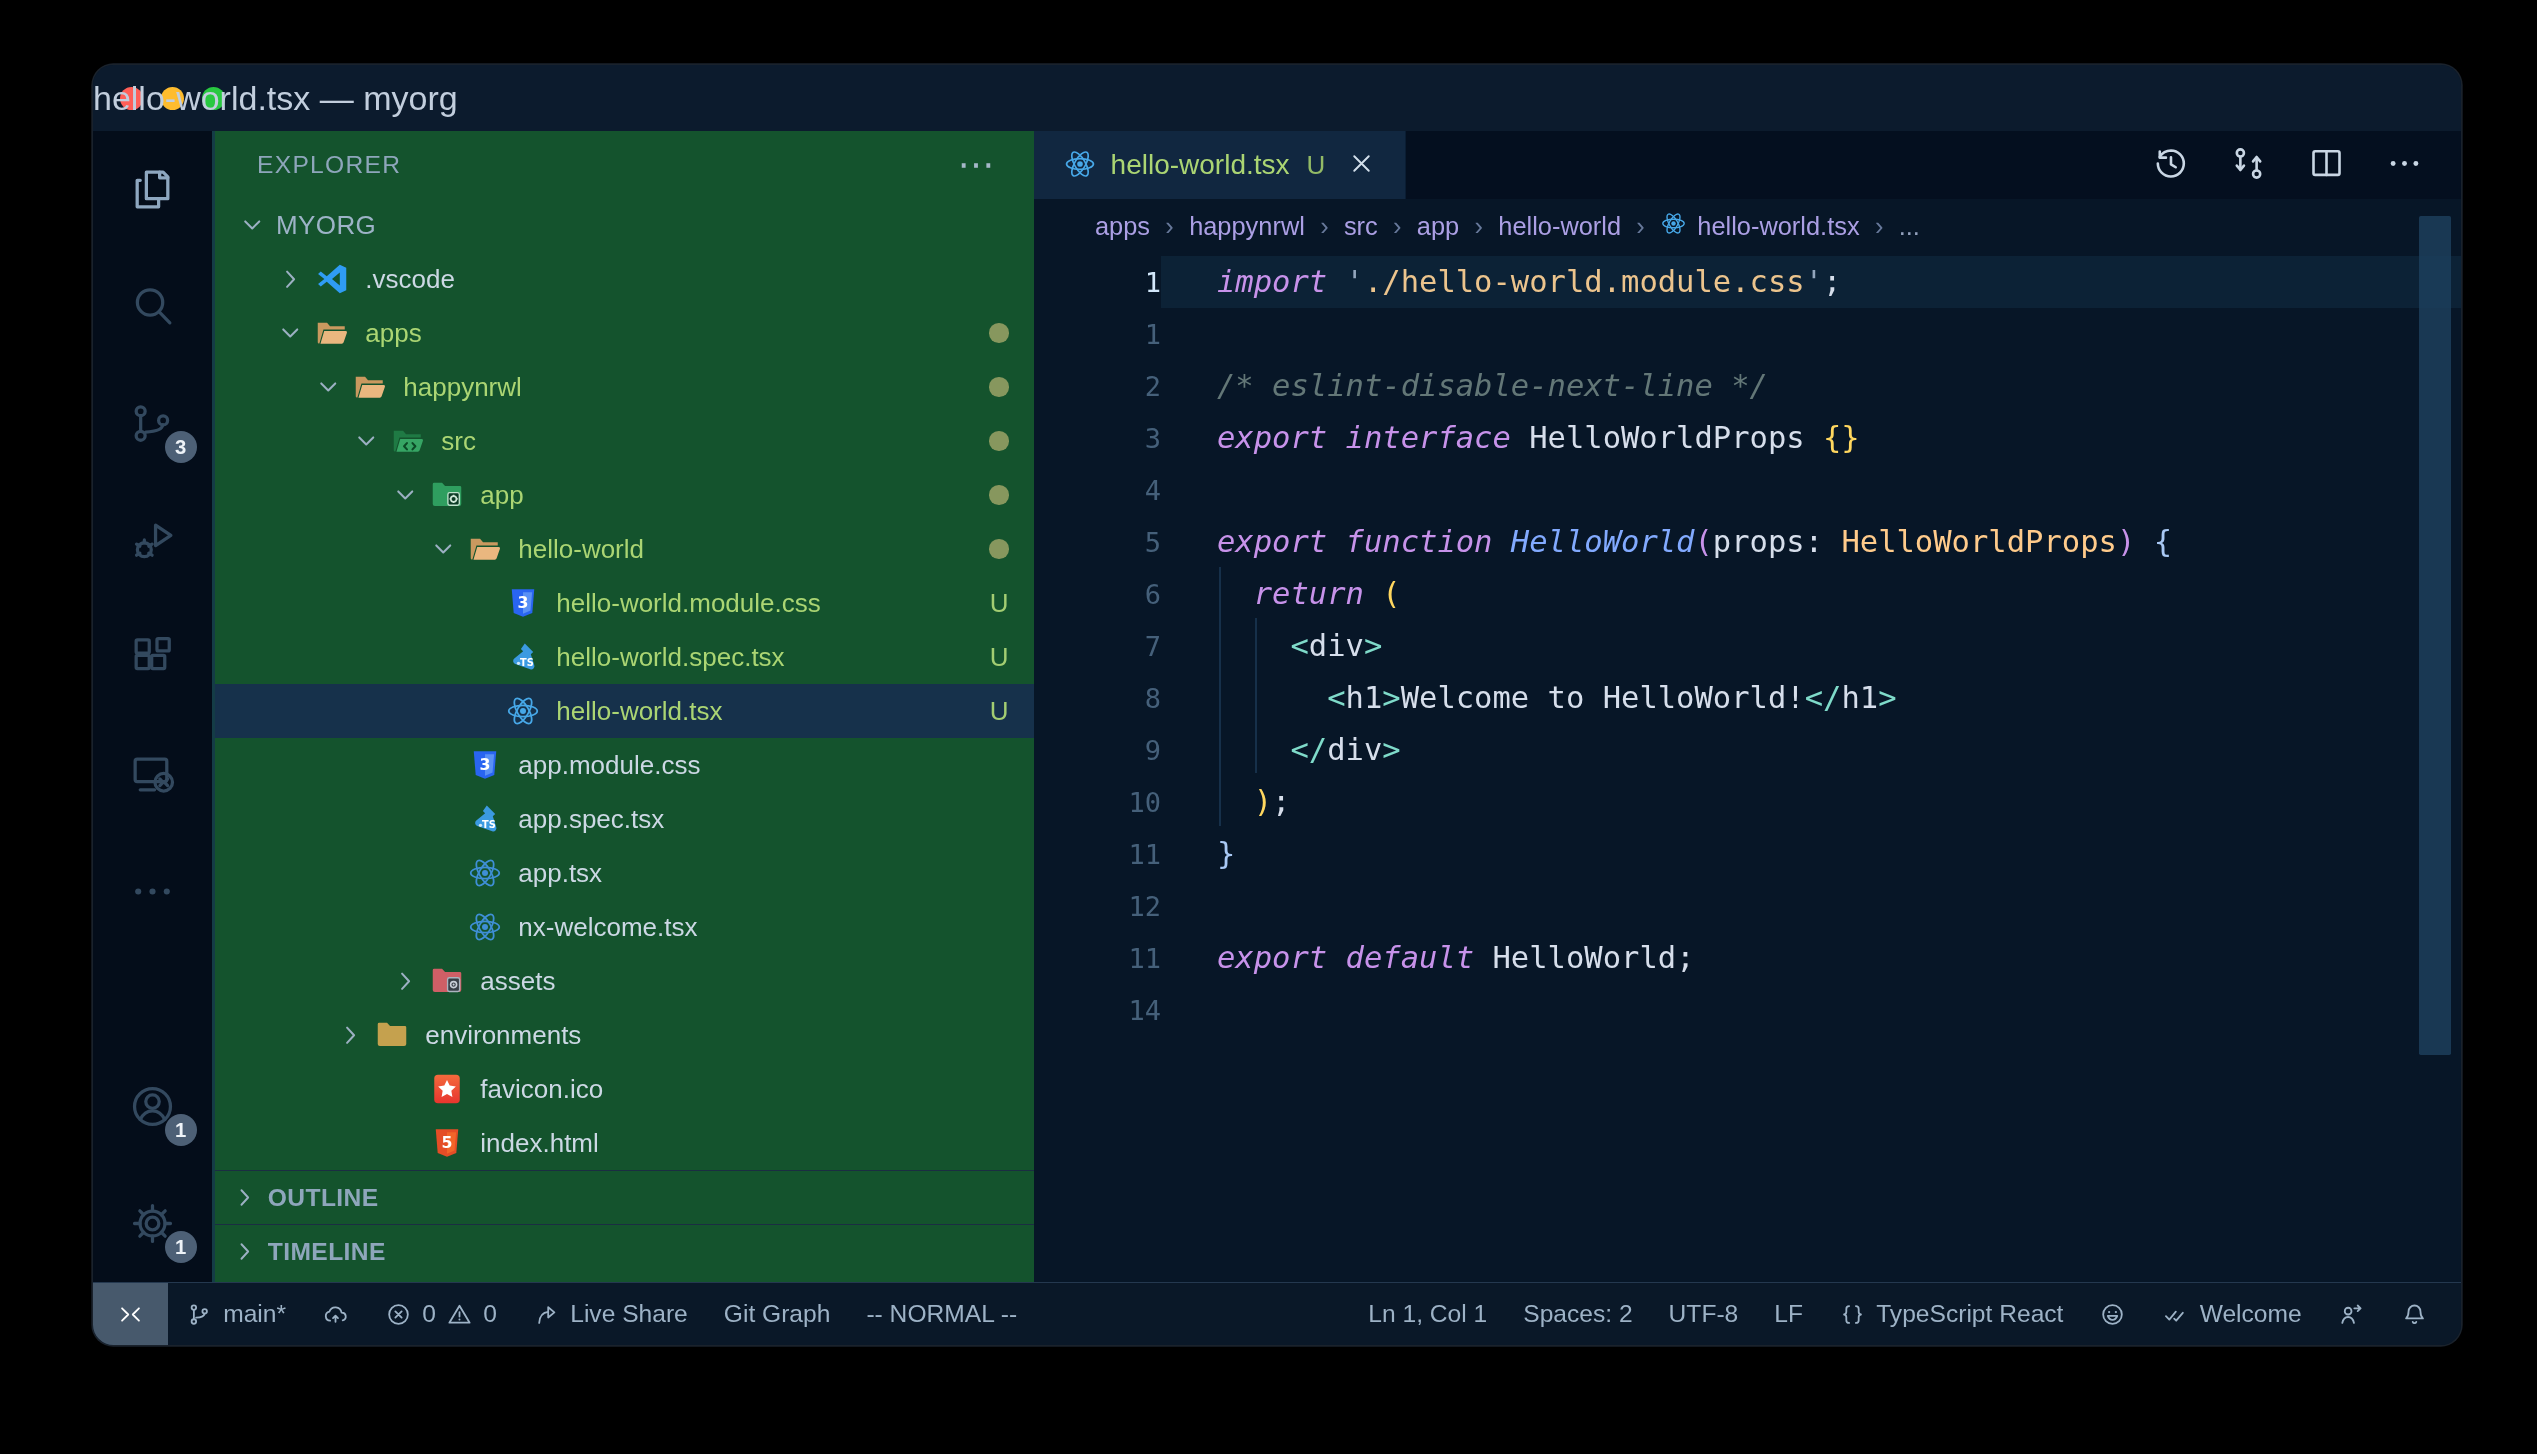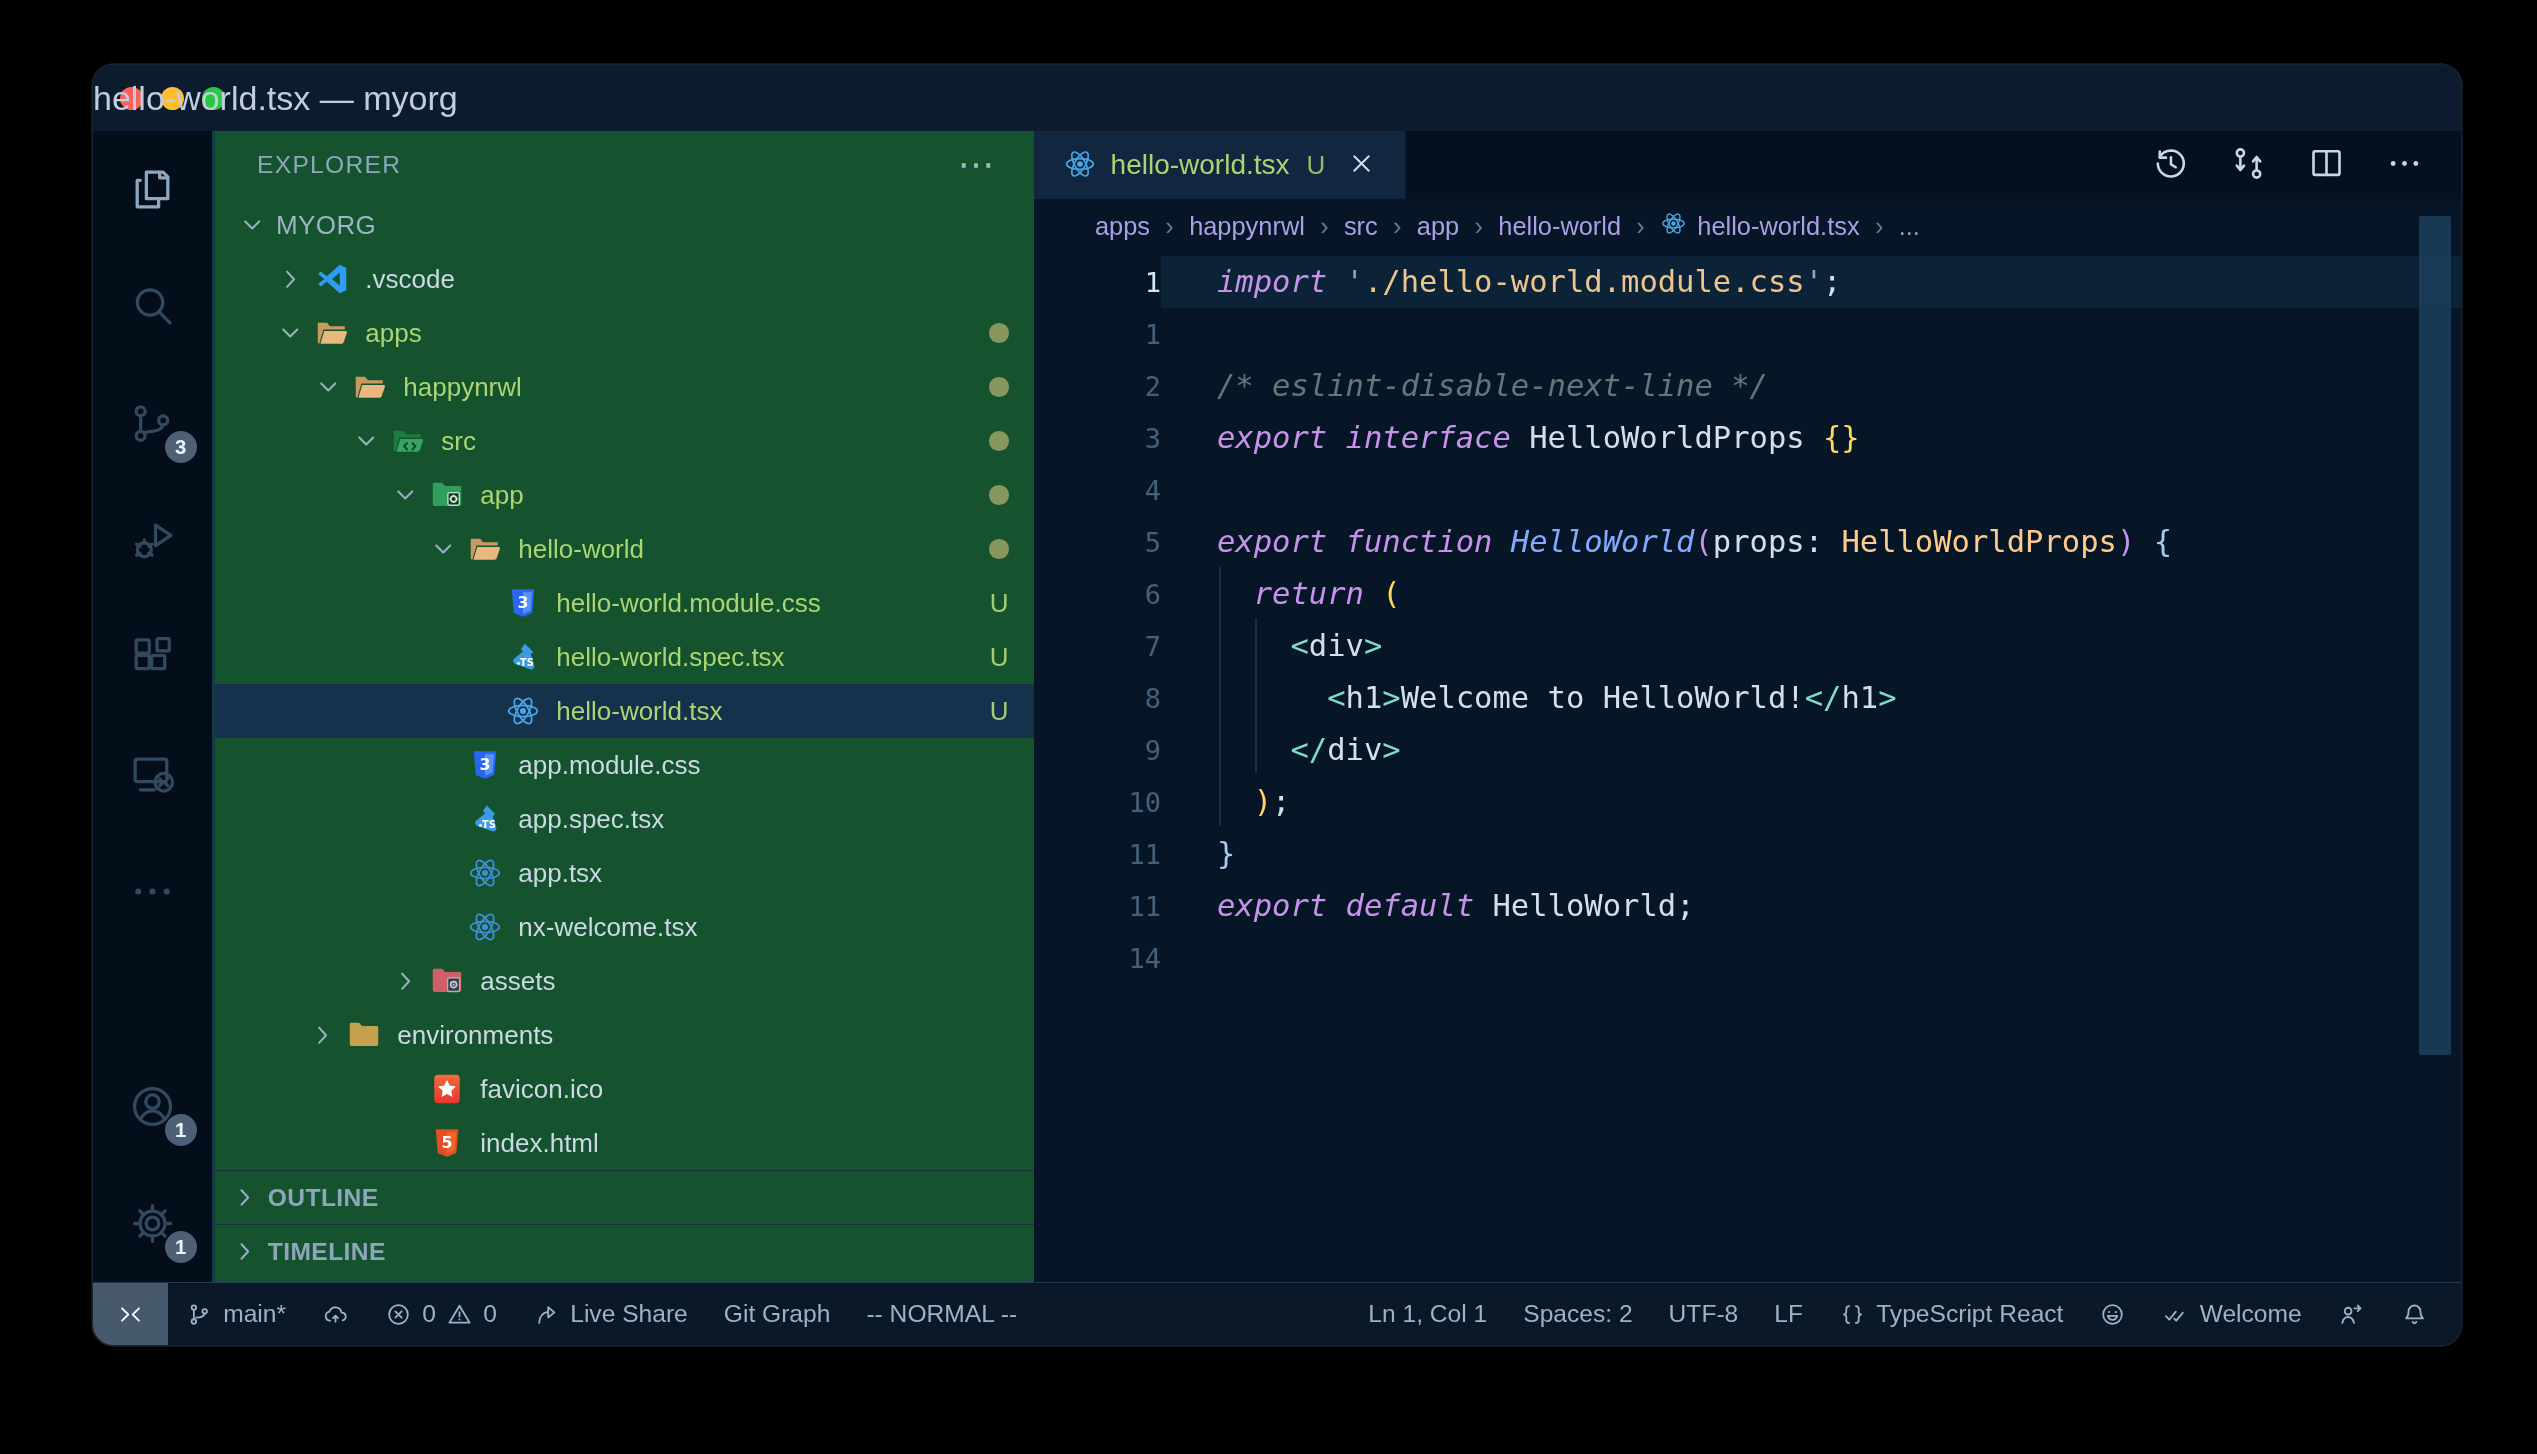--- a/index.html
+++ b/index.html
@@ -320,21 +320,21 @@
                 <path d="M9.5 6l5.5 6-5.5 6"></path>
               </svg></span>
             <span class="ficon"><svg viewBox="0 0 24 24">
                 <path fill="#cf5f66" d="M2.5 4.8a.9.9 0 01.9-.9h5.3l2 2.1h9.9a.9.9 0 01.9.9V18a1.4 1.4 0 01-1.4 1.4H3.9A1.4 1.4 0 012.5 18z"></path>
                 <rect x="12.4" y="9.8" width="8" height="9.2" rx="1.2" fill="#383f47" stroke="#aab4bf" stroke-width=".9"></rect>
                 <circle cx="16.4" cy="14.4" r="2" fill="none" stroke="#c8cfd8" stroke-width="1.1"></circle>
                 <circle cx="16.4" cy="14.4" r=".7" fill="#c8cfd8"></circle>
               </svg></span>
             <span class="tlabel" style="color:#ccd8e4">assets</span>
           </div>
-          <div class="trow" style="padding-left: 92px;">
+          <div class="trow" style="padding-left: 120px;">
             <span class="twisty"><svg viewBox="0 0 24 24" fill="none" stroke="currentColor" stroke-width="1.6" stroke-linecap="round" stroke-linejoin="round">
                 <path d="M9.5 6l5.5 6-5.5 6"></path>
               </svg></span>
             <span class="ficon"><svg viewBox="0 0 24 24">
                 <path fill="#c5a14e" d="M2.5 4.8a.9.9 0 01.9-.9h5.3l2 2.1h9.9a.9.9 0 01.9.9V18a1.4 1.4 0 01-1.4 1.4H3.9A1.4 1.4 0 012.5 18z"></path>
               </svg></span>
             <span class="tlabel" style="color:#ccd8e4">environments</span>
           </div>
           <div class="trow" style="padding-left: 214px;">
             <span class="ficon"><svg viewBox="0 0 24 24">
@@ -492,20 +492,24 @@
           </div>
           <div class="cline">
             <div class="gutter">10</div>
             <div class="ccontent"><span style="color: rgb(214, 222, 235);">  </span><span style="color: rgb(255, 215, 95);">)</span><span style="color: rgb(214, 222, 235);">;</span></div>
           </div>
           <div class="cline">
             <div class="gutter">11</div>
             <div class="ccontent"><span style="color: rgb(169, 201, 245);">}</span></div>
           </div>
           <div class="cline">
+            <div class="gutter">12</div>
+            <div class="ccontent"></div>
+          </div>
+          <div class="cline">
             <div class="gutter">11</div>
             <div class="ccontent"><span style="color: rgb(199, 146, 234); font-style: italic;">export</span><span style="color: rgb(214, 222, 235);"> </span><span style="color: rgb(199, 146, 234); font-style: italic;">default</span><span style="color: rgb(214, 222, 235);"> </span><span style="color: rgb(214, 222, 235);">HelloWorld</span><span style="color: rgb(214, 222, 235);">;</span></div>
           </div>
           <div class="cline">
             <div class="gutter">14</div>
             <div class="ccontent"></div>
           </div>
           <div class="iguide" style="left: 185px; top: 314px; height: 259px;"></div>
           <div class="iguide" style="left: 221px; top: 365px; height: 155px;"></div>
         </div>

